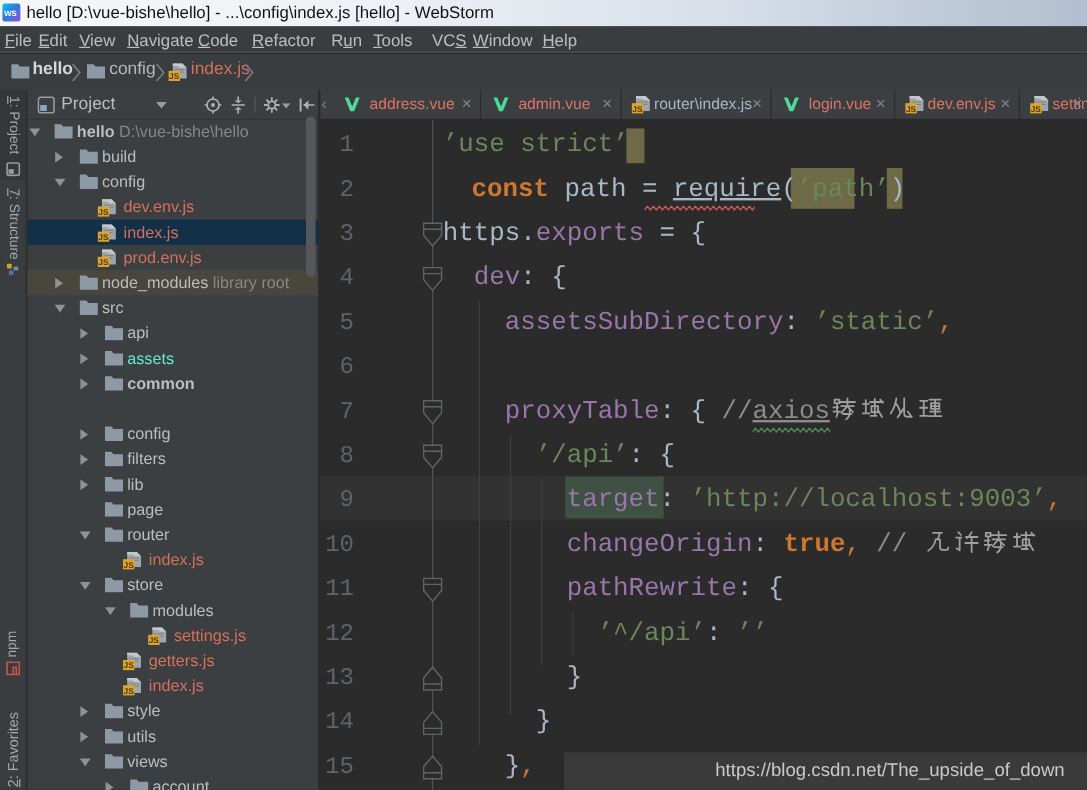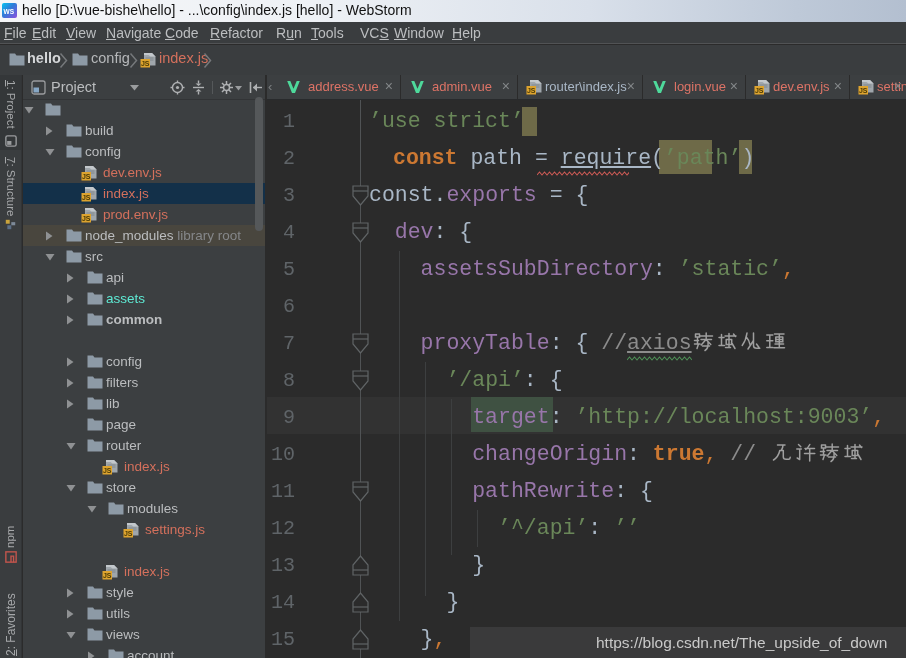--- a/index.html
+++ b/index.html
@@ -108,20 +108,21 @@
           <path d="M9 3.5 L5 7.5 l4 4 z" fill="#afb1b3"></path>
         </svg>
 </div>
 <div class="row" style="left:0;top:24px;width:242px;">
 <svg class="abs" style="left:1px;top:7px" width="10" height="8" viewBox="0 0 10 8">
           <path d="M0.5 1 L9.5 1 L5 7.5 z" fill="#8f9193"></path>
         </svg>
 <svg class="abs" style="left:22px;top:4px" width="16" height="13" viewBox="0 0 16 13">
           <path d="M0.5 2.5 v-2 h5.5 l1.5 2 h8 v10 h-15 z" fill="#8d9aa6"></path>
         </svg>
+<div class="abs" style="left:41px;top:0;font-weight:bold;color:#bbbdbf;">hello<span style="color:#85878a;font-weight:normal;"> D:\vue-bishe\hello</span></div>
 </div>
 <div class="row" style="left:0;top:45px;width:242px;">
 <svg class="abs" style="left:22px;top:6px" width="8" height="10" viewBox="0 0 8 10">
           <path d="M1 0.5 L7.5 5 L1 9.5 z" fill="#8f9193"></path>
         </svg>
 <svg class="abs" style="left:43px;top:4px" width="16" height="13" viewBox="0 0 16 13">
           <path d="M0.5 2.5 v-2 h5.5 l1.5 2 h8 v10 h-15 z" fill="#8d9aa6"></path>
         </svg>
 <div class="abs" style="left:62px;top:0;color:#bbbdbf;">build</div>
 </div>
@@ -281,20 +282,30 @@
 </div>
 <div class="row" style="left:0;top:444px;width:242px;">
 <svg class="abs" style="left:100px;top:3px" width="16" height="16" viewBox="0 0 16 16">
           <path d="M4 1 h8 l3.5 3.5 v9 h-11.5 z" fill="#9fa6ab"></path>
           <path d="M4 1 h8 l3.5 3.5 h-5 l-2 -1.5 h-4.5 z" fill="#c3c8cc"></path>
           <path d="M5.5 6 h8 M5.5 8 h8" stroke="#7a8186" stroke-width="0.8"></path>
           <rect x="0.5" y="7" width="9.5" height="8.5" fill="#dda32e"></rect>
           <text x="5.2" y="14" font-size="7" font-weight="bold" fill="#4c3c06" text-anchor="middle" font-family="Liberation Sans">JS</text>
         </svg>
 <div class="abs" style="left:122px;top:0;color:#d4705c;">settings.js</div>
+</div>
+<div class="row" style="left:0;top:465px;width:242px;">
+<svg class="abs" style="left:79px;top:3px" width="16" height="16" viewBox="0 0 16 16">
+          <path d="M4 1 h8 l3.5 3.5 v9 h-11.5 z" fill="#9fa6ab"></path>
+          <path d="M4 1 h8 l3.5 3.5 h-5 l-2 -1.5 h-4.5 z" fill="#c3c8cc"></path>
+          <path d="M5.5 6 h8 M5.5 8 h8" stroke="#7a8186" stroke-width="0.8"></path>
+          <rect x="0.5" y="7" width="9.5" height="8.5" fill="#dda32e"></rect>
+          <text x="5.2" y="14" font-size="7" font-weight="bold" fill="#4c3c06" text-anchor="middle" font-family="Liberation Sans">JS</text>
+        </svg>
+<div class="abs" style="left:101px;top:0;color:#d4705c;">getters.js</div>
 </div>
 <div class="row" style="left:0;top:486px;width:242px;">
 <svg class="abs" style="left:79px;top:3px" width="16" height="16" viewBox="0 0 16 16">
           <path d="M4 1 h8 l3.5 3.5 v9 h-11.5 z" fill="#9fa6ab"></path>
           <path d="M4 1 h8 l3.5 3.5 h-5 l-2 -1.5 h-4.5 z" fill="#c3c8cc"></path>
           <path d="M5.5 6 h8 M5.5 8 h8" stroke="#7a8186" stroke-width="0.8"></path>
           <rect x="0.5" y="7" width="9.5" height="8.5" fill="#dda32e"></rect>
           <text x="5.2" y="14" font-size="7" font-weight="bold" fill="#4c3c06" text-anchor="middle" font-family="Liberation Sans">JS</text>
         </svg>
 <div class="abs" style="left:101px;top:0;color:#d4705c;">index.js</div>
@@ -447,21 +458,21 @@
 <svg class="abs" style="left:85px;top:554px" width="17" height="21" viewBox="0 0 17 21">
         <path d="M1 20 h15 v-10 L8.5 1 L1 10 z" fill="#2b2b2b" stroke="#606466" stroke-width="1.2"></path>
         <path d="M1 15 h15" stroke="#606466" stroke-width="1.2"></path>
       </svg>
 <div class="abs" style="left:255px;top:32px;width:15px;height:29px;background:#6e6a48;"></div>
 <div class="abs" style="left:392px;top:65px;width:53px;height:34px;background:#6e6a48;"></div>
 <div class="abs" style="left:472px;top:65px;width:13px;height:34px;background:#6e6a48;"></div>
 <div class="abs" style="left:204px;top:322px;width:82px;height:35px;background:#3f5142;"></div>
 <div class="cl" style="left:102px;top:28px;"><span style="color:#6a8759;">’use strict’</span></div>
 <div class="cl" style="left:102px;top:65px;margin-left:24px;"><span style="color:#cc7832;font-weight:bold;">const</span><span style="color:#a9b7c6;"> path = </span><span style="color:#a9b7c6;text-decoration:underline;">require</span><span style="color:#a9b7c6;">(</span><span style="color:#6a8759;">’path’</span><span style="color:#a9b7c6;">)</span></div>
-<div class="cl" style="left:102px;top:102px;"><span style="color:#a9b7c6;">const.</span><span style="color:#9876aa;">exports</span><span style="color:#a9b7c6;"> = {</span></div>
+<div class="cl" style="left:102px;top:102px;"><span style="color:#a9b7c6;">https.</span><span style="color:#9876aa;">exports</span><span style="color:#a9b7c6;"> = {</span></div>
 <div class="cl" style="left:102px;top:139px;">  <span style="color:#9876aa;">dev</span><span style="color:#a9b7c6;">: {</span></div>
 <div class="cl" style="left:102px;top:176px;">    <span style="color:#9876aa;">assetsSubDirectory</span><span style="color:#a9b7c6;">: </span><span style="color:#6a8759;">’static’</span><span style="color:#cc7832;">,</span></div>
 <div class="cl" style="left:102px;top:250px;">    <span style="color:#9876aa;">proxyTable</span><span style="color:#a9b7c6;">: { </span><span style="color:#8c8c8c;">//<span style="text-decoration:underline">axios</span></span><svg style="display:inline-block;vertical-align:-3px;margin:0 1.5px;" width="21" height="21" viewBox="0 0 21 21">
           <path d="M2.5 3 h4 M2.5 3 v3 h4 v-3 M4.5 6 v6.5 M1.5 9.5 h4 M1.5 13 h5.5 M5.5 13 l-1.5 4.5 M7.5 5 h12 M13.2 2 v5.5 M8 8.5 h10.5 M13 8.5 l-4.8 5.5 M13 8.5 l4.8 5 M9.5 15 h7 M15 11.5 c0.5 4 -0.5 6.5 -3 8" fill="none" stroke="#9f9f9f" stroke-width="1.5" stroke-linecap="round"></path>
         </svg><svg style="display:inline-block;vertical-align:-3px;margin:0 1.5px;" width="21" height="21" viewBox="0 0 21 21">
           <path d="M2 6.5 h5 M4.5 3.5 v11 M2 14.5 h5.5 M8 5 h11 M9.2 8.5 h5.5 M9.2 8.5 v5 h5.5 v-5 M12 2.5 v14 M8.5 16.5 h5 M14.5 11.5 l3.5 6 M16.5 3 l2 2.5" fill="none" stroke="#9f9f9f" stroke-width="1.5" stroke-linecap="round"></path>
         </svg><svg style="display:inline-block;vertical-align:-3px;margin:0 1.5px;" width="21" height="21" viewBox="0 0 21 21">
           <path d="M6 2 c-0.6 4.5 -2.3 9 -4.8 12.5 M5 5.5 c2.2 2.5 3.8 5.5 4.3 9 M12.5 2 v12.5 c0 2 1 2.8 3 2.8 h3.3 M12.5 9.5 l-5.5 8.5 M15.5 13 l2.5 3.5" fill="none" stroke="#9f9f9f" stroke-width="1.5" stroke-linecap="round"></path>
         </svg><svg style="display:inline-block;vertical-align:-3px;margin:0 1.5px;" width="21" height="21" viewBox="0 0 21 21">
           <path d="M1.8 4 h6 M4.8 4 v12.5 M1.8 9.8 h6 M1.8 16.5 h6 M9.5 3 h9.5 M10.8 6 h7 M10.8 6 v4.8 h7 v-4.8 M14.3 3 v13.5 M10.8 8.5 h7 M10 13 h8.6 M9 16.8 h10.5" fill="none" stroke="#9f9f9f" stroke-width="1.5" stroke-linecap="round"></path>

